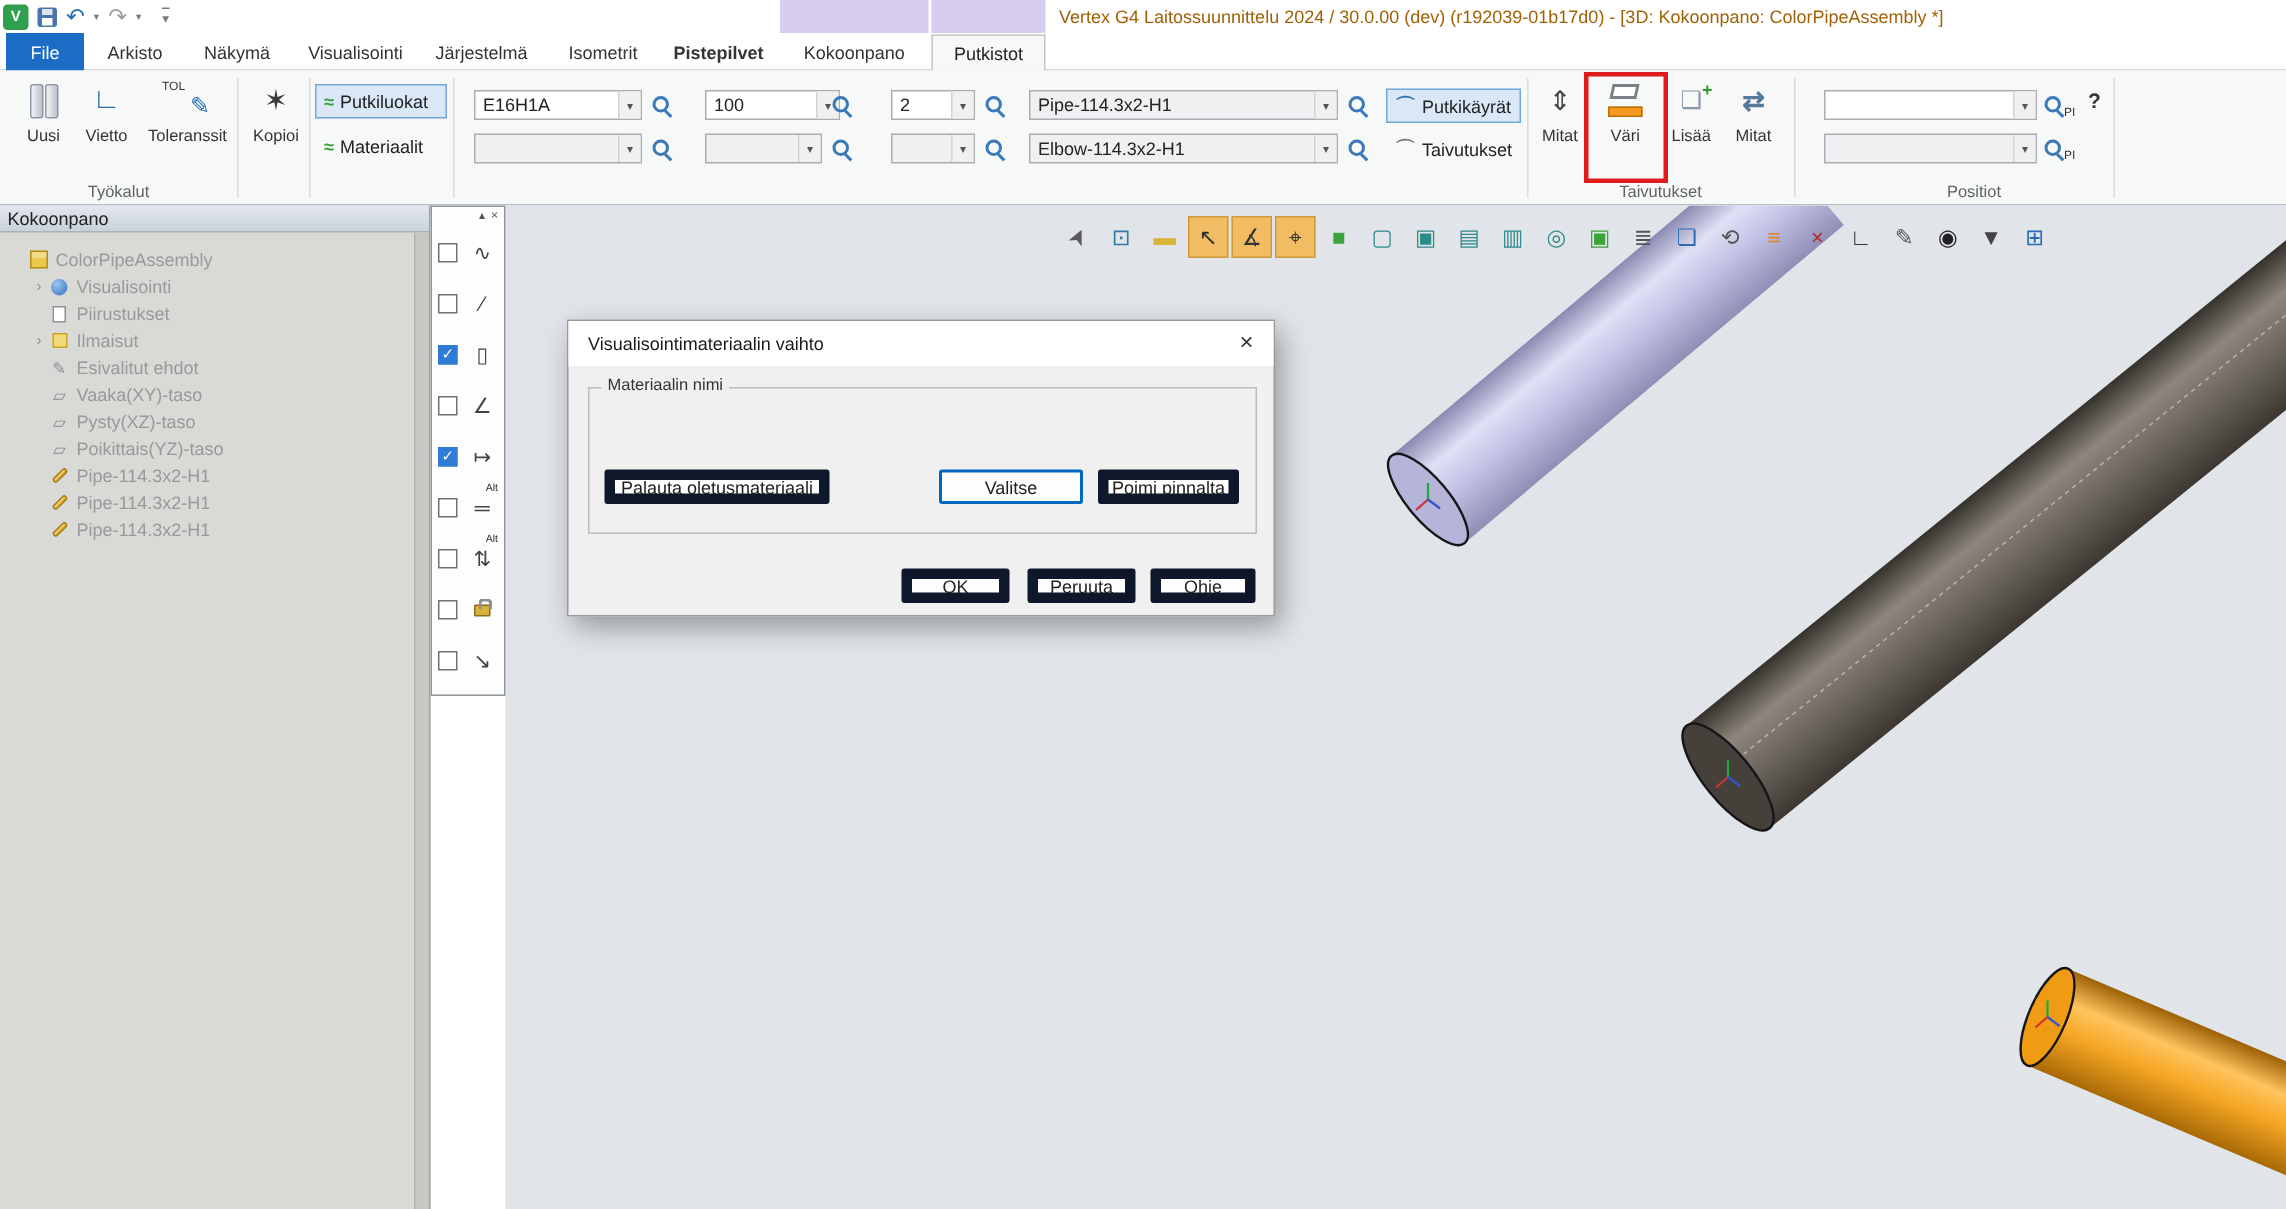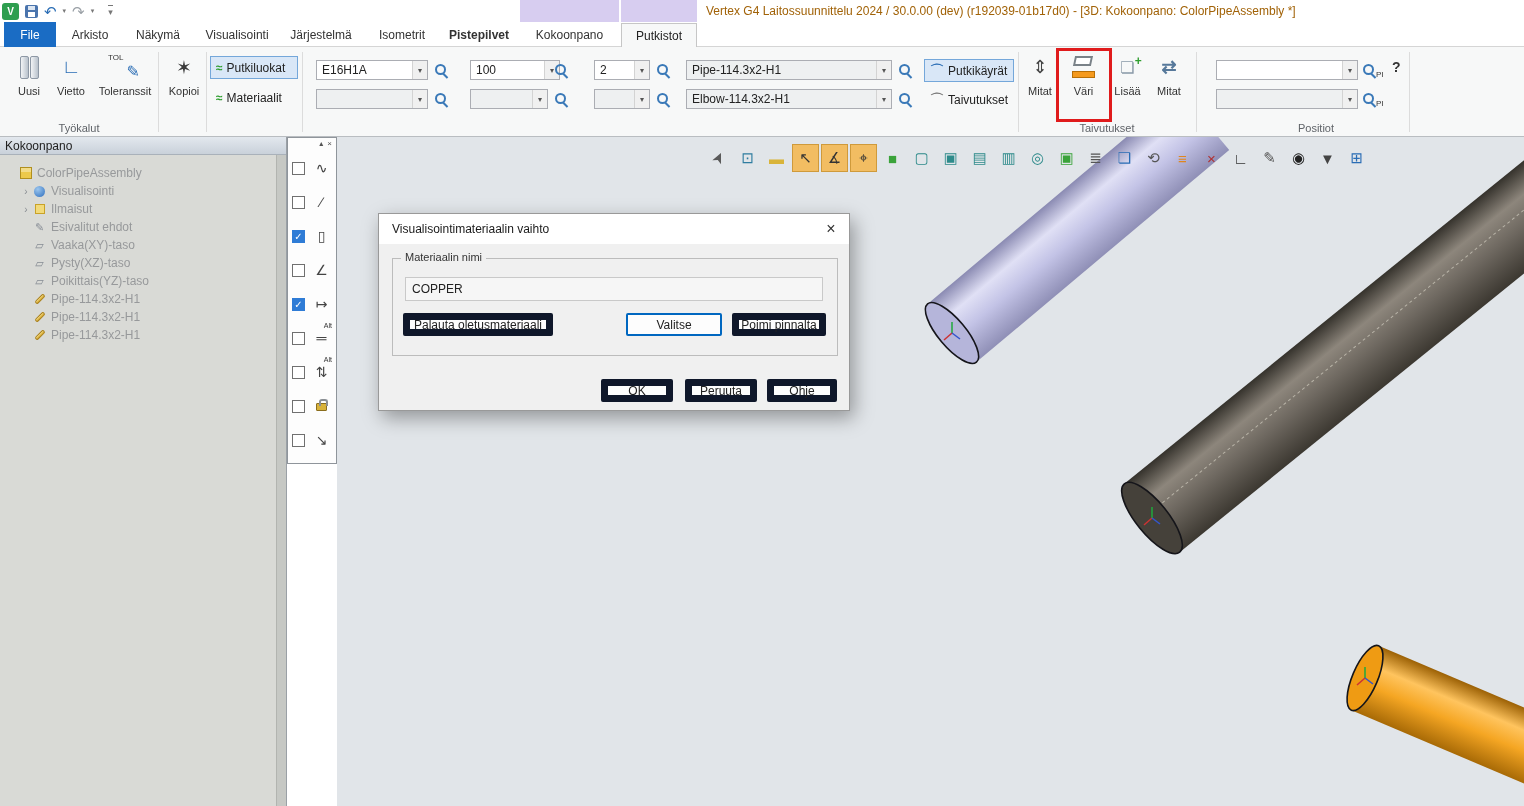--- a/index.html
+++ b/index.html
@@ -287,20 +287,27 @@
           <span class="tlabel">ColorPipeAssembly</span>
         </div>
         <div class="trow" style="padding-left: 20px;">
           <span class="chev">›</span>
           <span class="ti">
             <span class="ti-vis"></span>
           </span>
           <span class="tlabel">Visualisointi</span>
         </div>
         <div class="trow" style="padding-left: 20px;">
+          <span class="chev"></span>
+          <span class="ti">
+            <span class="ti-sheet"></span>
+          </span>
+          <span class="tlabel">Piirustukset</span>
+        </div>
+        <div class="trow" style="padding-left: 20px;">
           <span class="chev">›</span>
           <span class="ti">
             <span class="ti-ind"></span>
           </span>
           <span class="tlabel">Ilmaisut</span>
         </div>
         <div class="trow" style="padding-left: 20px;">
           <span class="chev"></span>
           <span class="ti" style="color:#8a9098">✎</span>
           <span class="tlabel">Esivalitut ehdot</span>
@@ -469,21 +476,20 @@
       <div class="ctool" style="color: rgb(42, 109, 181);">⊞</div>
     </div>
 
   <div class="redbox"></div>
 
   <div class="dialog">
     <div class="dtitle">Visualisointimateriaalin vaihto</div>
     <div class="dclose">×</div>
     <div class="dgroup"></div>
     <div class="dgrouplabel">Materiaalin nimi</div>
-    <input class="dinput" value="COPPER" style="">
     <div class="dbtn" style="left:24px;top:99px;width:150px">Palauta oletusmateriaali</div>
     <div class="dbtn default" style="left:247px;top:99px;width:96px">Valitse</div>
     <div class="dbtn" style="left:353px;top:99px;width:94px">Poimi pinnalta</div>
     <div class="dbtn" style="left:222px;top:165px;width:72px">OK</div>
     <div class="dbtn" style="left:306px;top:165px;width:72px">Peruuta</div>
     <div class="dbtn" style="left:388px;top:165px;width:70px">Ohje</div>
   </div>
 
 </div>
 

